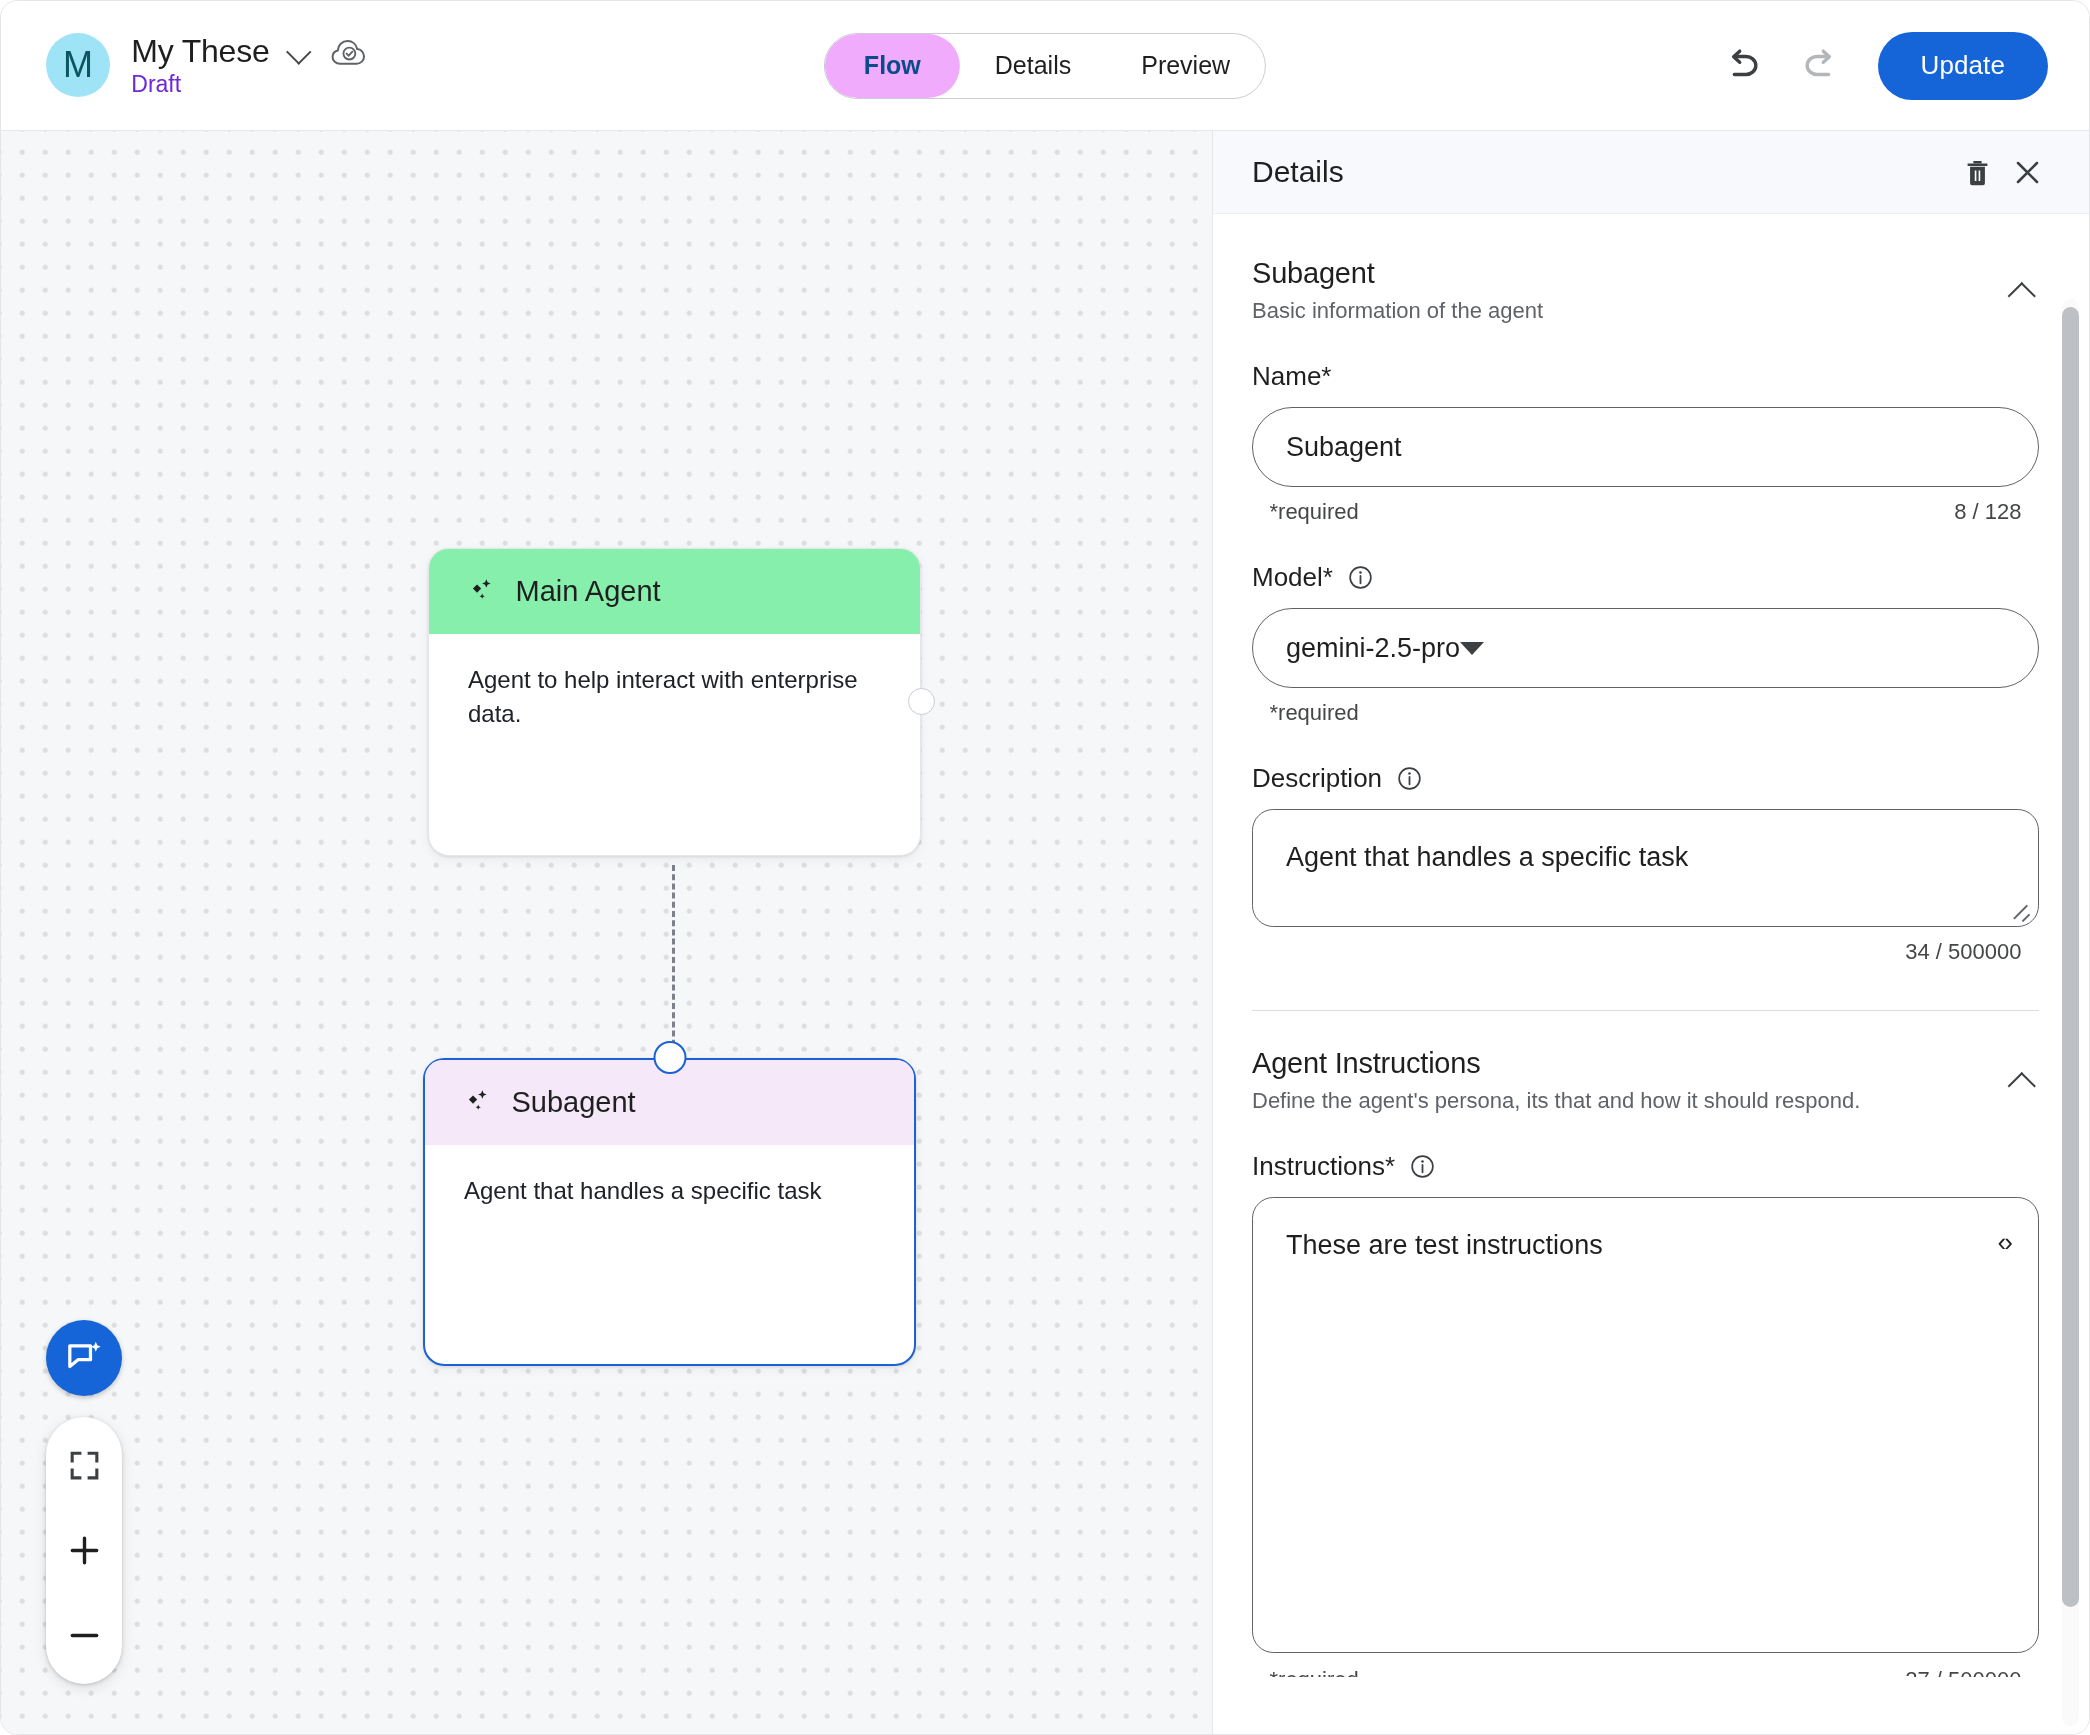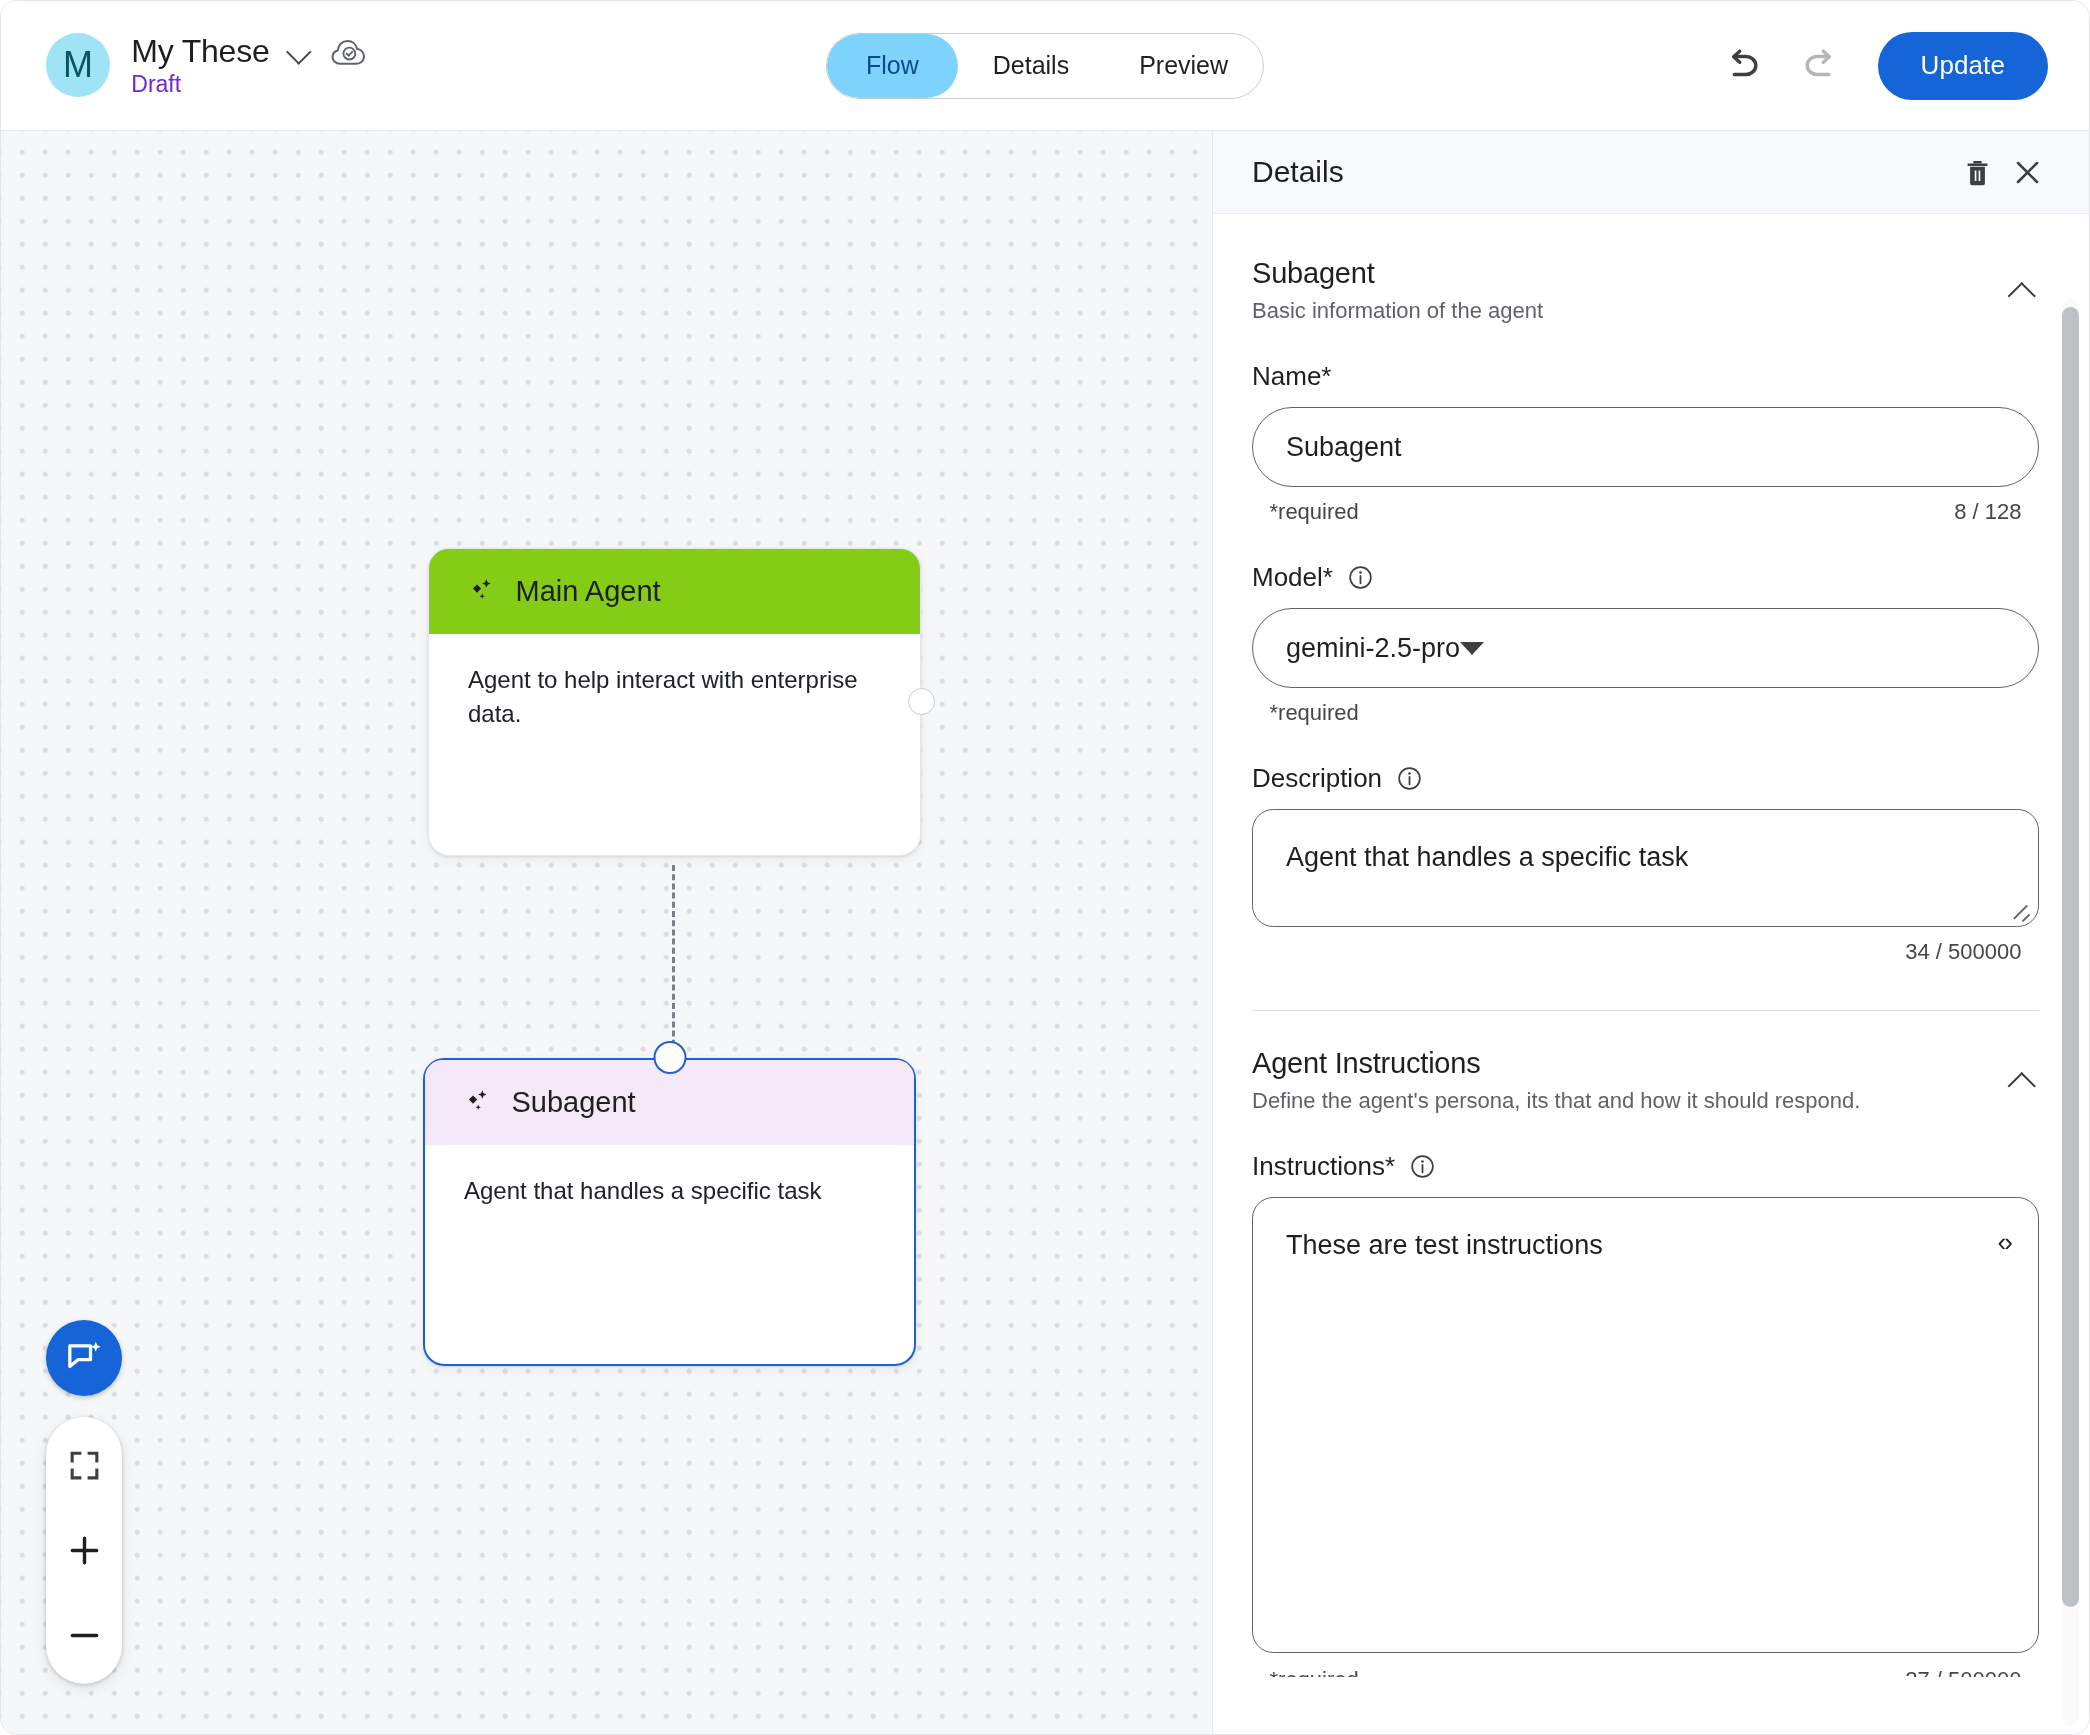--- a/index.html
+++ b/index.html
@@ -54,21 +54,21 @@
     display: flex; align-items: center;
     border: 1.9px solid #c9cdd2; border-radius: 45px;
     height: 66px; background: #fff; overflow: hidden;
   }
   .tab {
     height: 100%; display: flex; align-items: center; justify-content: center;
     padding: 0 35px; font-size: 25px; color: #1f1f1f; cursor: pointer;
     white-space: nowrap;
   }
   .tab.active {
-    background: #7dd3fc; color: #0a4b8c; font-weight: 400;
+    background: #f0abfc; color: #0a4b8c; font-weight: 700;
     border-radius: 45px; padding: 4px 39px;
   }
 
   .actions {
     position: absolute; right: 41px; top: 50%;
     transform: translateY(-50%);
     display: flex; align-items: center; gap: 33px;
   }
   .icon-btn {
     width: 47px; height: 47px; display: flex; align-items: center; justify-content: center;
@@ -106,21 +106,21 @@
   .node-header {
     height: 85px; border-radius: 19.4px 19.4px 0 0;
     display: flex; align-items: center; gap: 16.5px;
     padding-left: 39px;
     font-size: 29px; color: #1f1f1f;
   }
   .node-body { padding: 29px 39px 0 39px; }
   .node-desc { font-size: 24px; line-height: 1.42; color: #20222a; }
 
   #node-main { left: 427px; top: 417px; border: 1px solid #e4e6ea; }
-  #node-main .node-header { background: #84cc16; }
+  #node-main .node-header { background: #86efac; }
   #node-sub { left: 422px; top: 927px; border: 2.9px solid #1a62d6; }
   #node-sub .node-header { background: #f4e8f9; border-radius: 17.5px 17.5px 0 0; }
 
   .port {
     position: absolute; border-radius: 50%; background: #ffffff;
   }
   .port-right {
     width: 27px; height: 27px; border: 1.9px solid #c6cbd4;
     right: -14.6px; top: 139px;
   }

